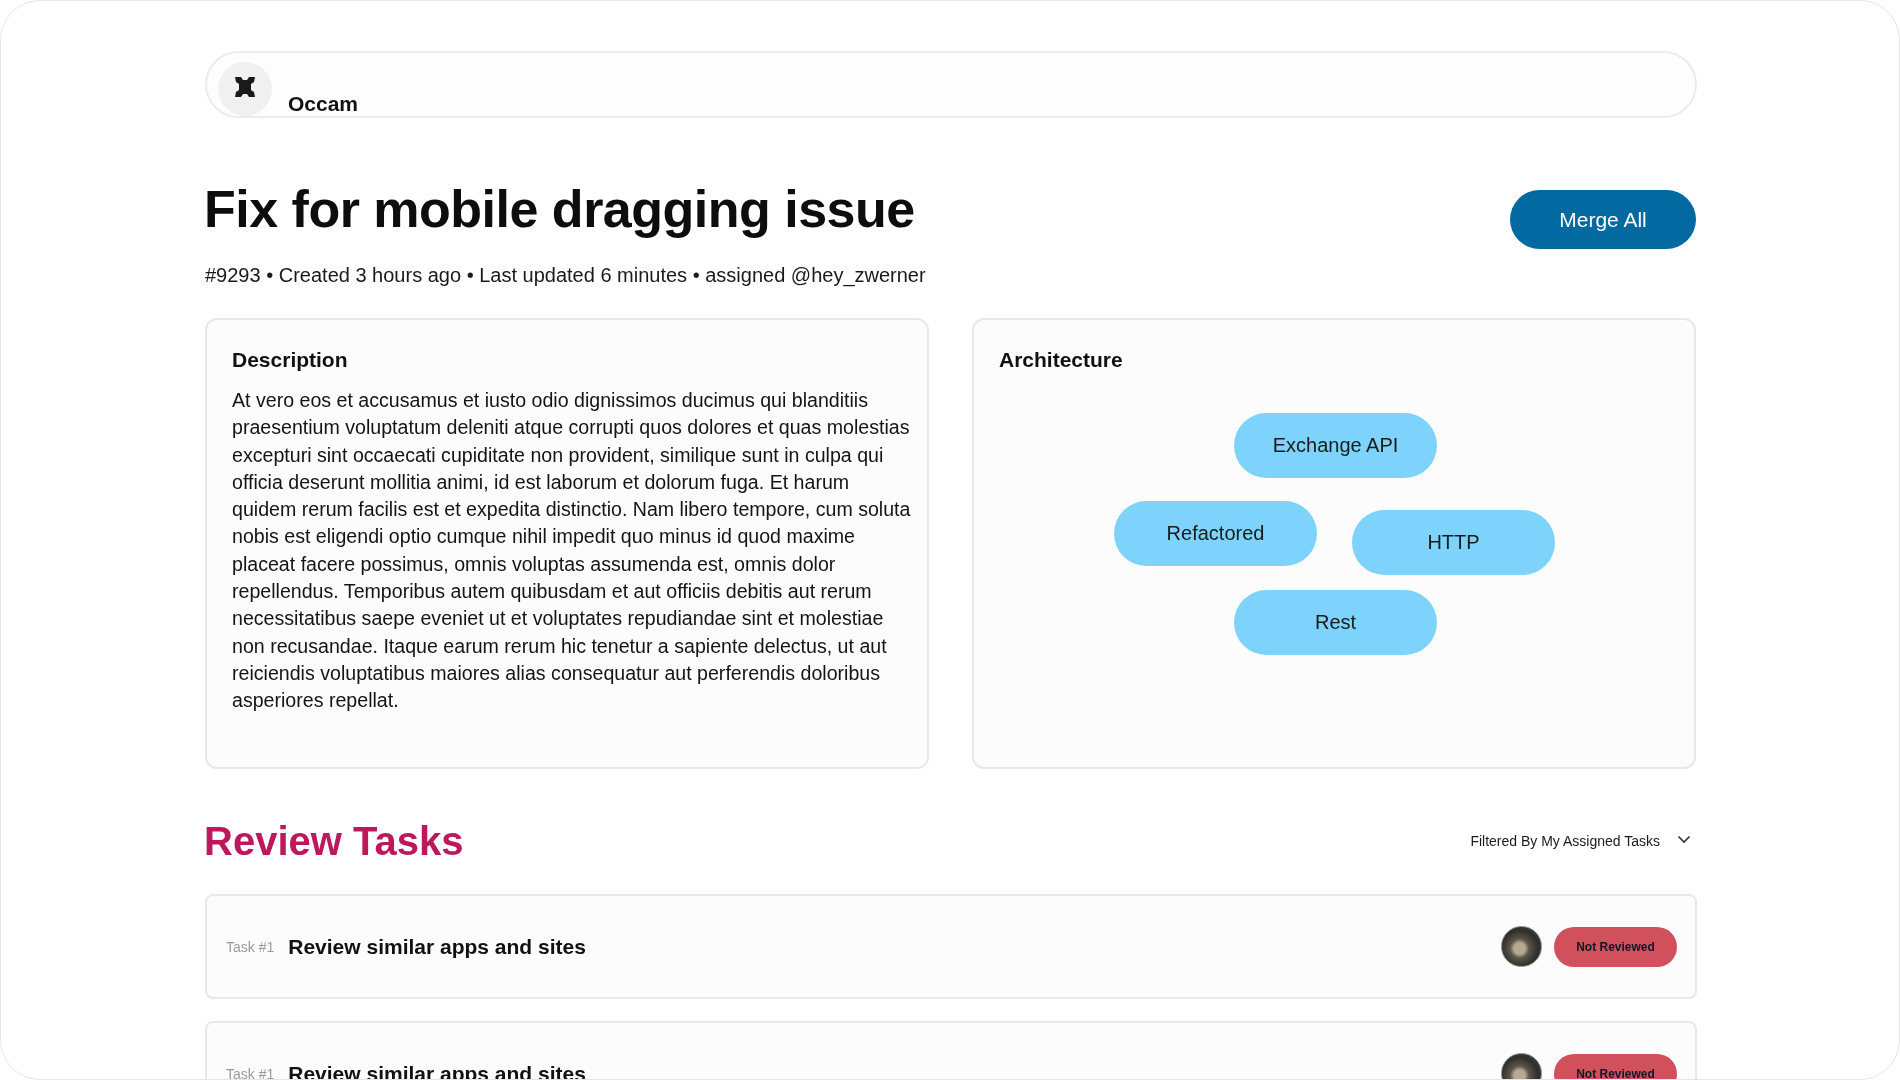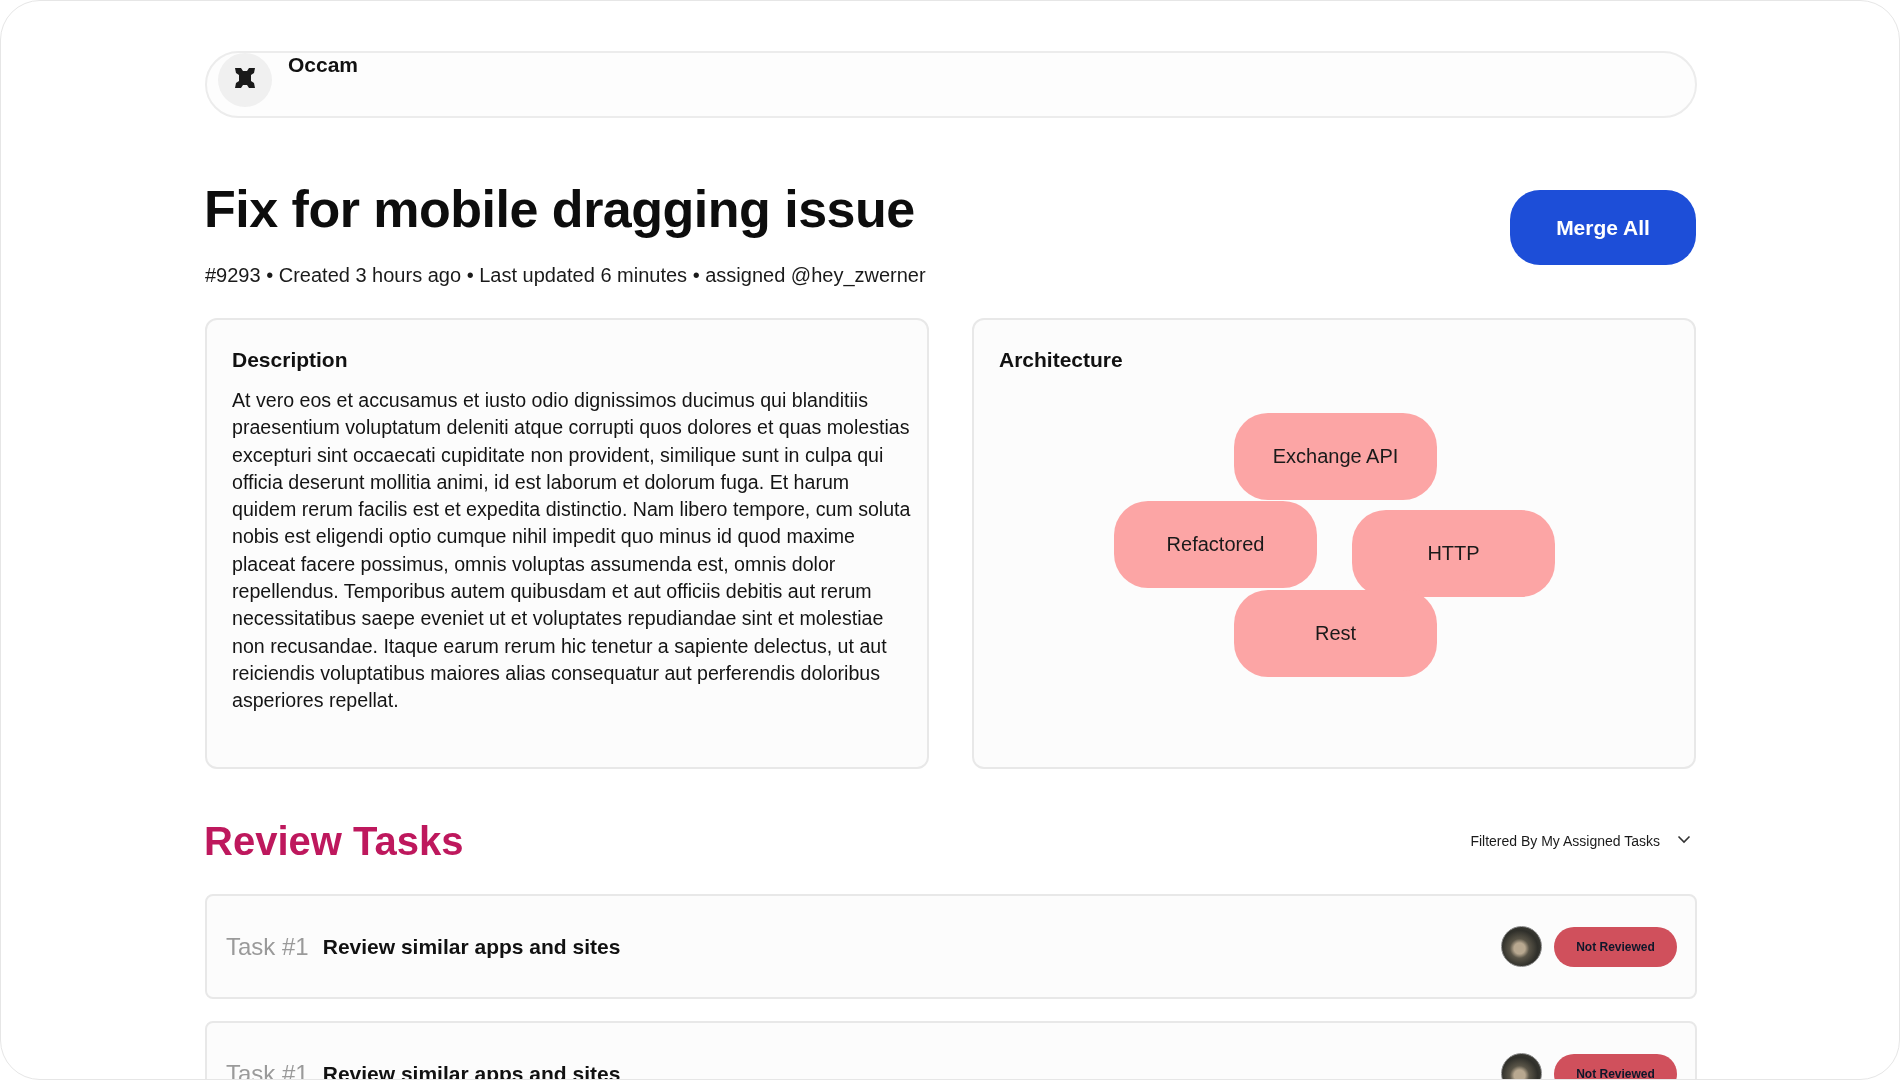--- a/index.html
+++ b/index.html
@@ -5,73 +5,73 @@
   * { box-sizing: border-box; margin: 0; padding: 0; }
   html, body { width: 1900px; height: 1080px; overflow: hidden; background: #ffffff; }
   body { font-family: "Liberation Sans", "DejaVu Sans", sans-serif; color: #111111; position: relative; }
   .frame {
     position: absolute; left: 0; top: 0; width: 1900px; height: 1080px;
     border-radius: 40px; border: 1px solid #e6e6e6; background: #ffffff; overflow: hidden;
   }
   .topbar {
     position: absolute; left: 204px; top: 50px; width: 1492px; height: 67px;
     border: 2px solid #ececec; border-radius: 34px; background: #fdfdfd;
-    display: flex; align-items: flex-start;
+    display: flex; align-items: flex-end;
   }
   .logo {
     width: 54px; height: 54px; border-radius: 50%; background: #f0f0f0;
     margin-left: 11px; display: flex; align-items: center; justify-content: center;
   }
   .brand { margin-left: 16px; font-size: 21px; font-weight: 700; color: #111; }
 
   .title {
     position: absolute; left: 203px; top: 178px; font-size: 52px; font-weight: 700;
     letter-spacing: -0.5px; color: #0d0d0d; white-space: nowrap;
   }
   .meta {
     position: absolute; left: 204px; top: 252px; font-size: 20px; color: #1a1a1a; white-space: nowrap; margin-top: 11px;
   }
   .merge-btn {
-    position: absolute; left: 1509px; top: 189px; width: 186px; height: 75px;
-    border-radius: 30px; background: #1d4ed8; color: #ffffff; border: none;
-    font-family: "Liberation Sans", sans-serif; font-size: 21px; cursor: pointer; font-weight: bold;
+    position: absolute; left: 1509px; top: 189px; width: 186px; height: 59px;
+    border-radius: 30px; background: #0369a1; color: #ffffff; border: none;
+    font-family: "Liberation Sans", sans-serif; font-size: 21px; cursor: pointer;
   }
 
   .card {
     position: absolute; top: 317px; height: 451px; width: 724px;
     border: 2px solid #e8e8e8; border-radius: 12px; background: #fcfcfc;
   }
   .card.desc { left: 204px; }
   .card.arch { left: 971px; padding-left: 20px; }
   .card-title { position: absolute; left: 25px; top: 28px; font-size: 21px; font-weight: 700; color: #111; }
   .desc-text {
     position: absolute; left: 25px; top: 67px; width: 680px;
     font-size: 19.6px; line-height: 27.3px; color: #141414;
   }
   .pill {
-    position: absolute; width: 203px; height: 87px; border-radius: 34px;
-    background: #fca5a5; display: flex; align-items: center; justify-content: center;
+    position: absolute; width: 203px; height: 65px; border-radius: 34px;
+    background: #7dd3fc; display: flex; align-items: center; justify-content: center;
     font-size: 20px; color: #1a1a1a; cursor: pointer;
   }
 
   .section-title {
     position: absolute; left: 203px; top: 818px; font-size: 40px; font-weight: 700; color: #be185d;
   }
   .filter {
     position: absolute; right: 205px; top: 828px; display: flex; align-items: flex-end;
     font-size: 14px; color: #1a1a1a; cursor: pointer;
   }
   .filter .chev { margin-left: 14px; width: 20px; height: 20px; display: flex; align-items: center; justify-content: center; }
 
   .task {
     position: absolute; left: 204px; width: 1492px; height: 105px;
     border: 2px solid #e8e8e8; border-radius: 8px; background: #fcfcfc;
     display: flex; align-items: center; cursor: pointer;
   }
-  .task-num { margin-left: 19px; font-size: 24px; color: #9a9a9a; font-weight: 500; }
+  .task-num { margin-left: 19px; font-size: 14px; color: #9a9a9a; font-weight: 500; }
   .task-name { margin-left: 14px; font-size: 21px; font-weight: 700; color: #111; }
   .task-right { margin-left: auto; margin-right: 18px; display: flex; align-items: center; }
   .avatar {
     width: 41px; height: 41px; border-radius: 50%;
     background: radial-gradient(circle at 45% 55%, #b8a890 0 18%, #5a5548 32%, #2f2f2a 60%, #4a4a40 100%);
     border: 1px solid #888;
   }
   .badge {
     margin-left: 12px; width: 123px; height: 40px; border-radius: 20px;
     background: #d0505c; color: #0f172a; font-size: 12px; font-weight: 700;

